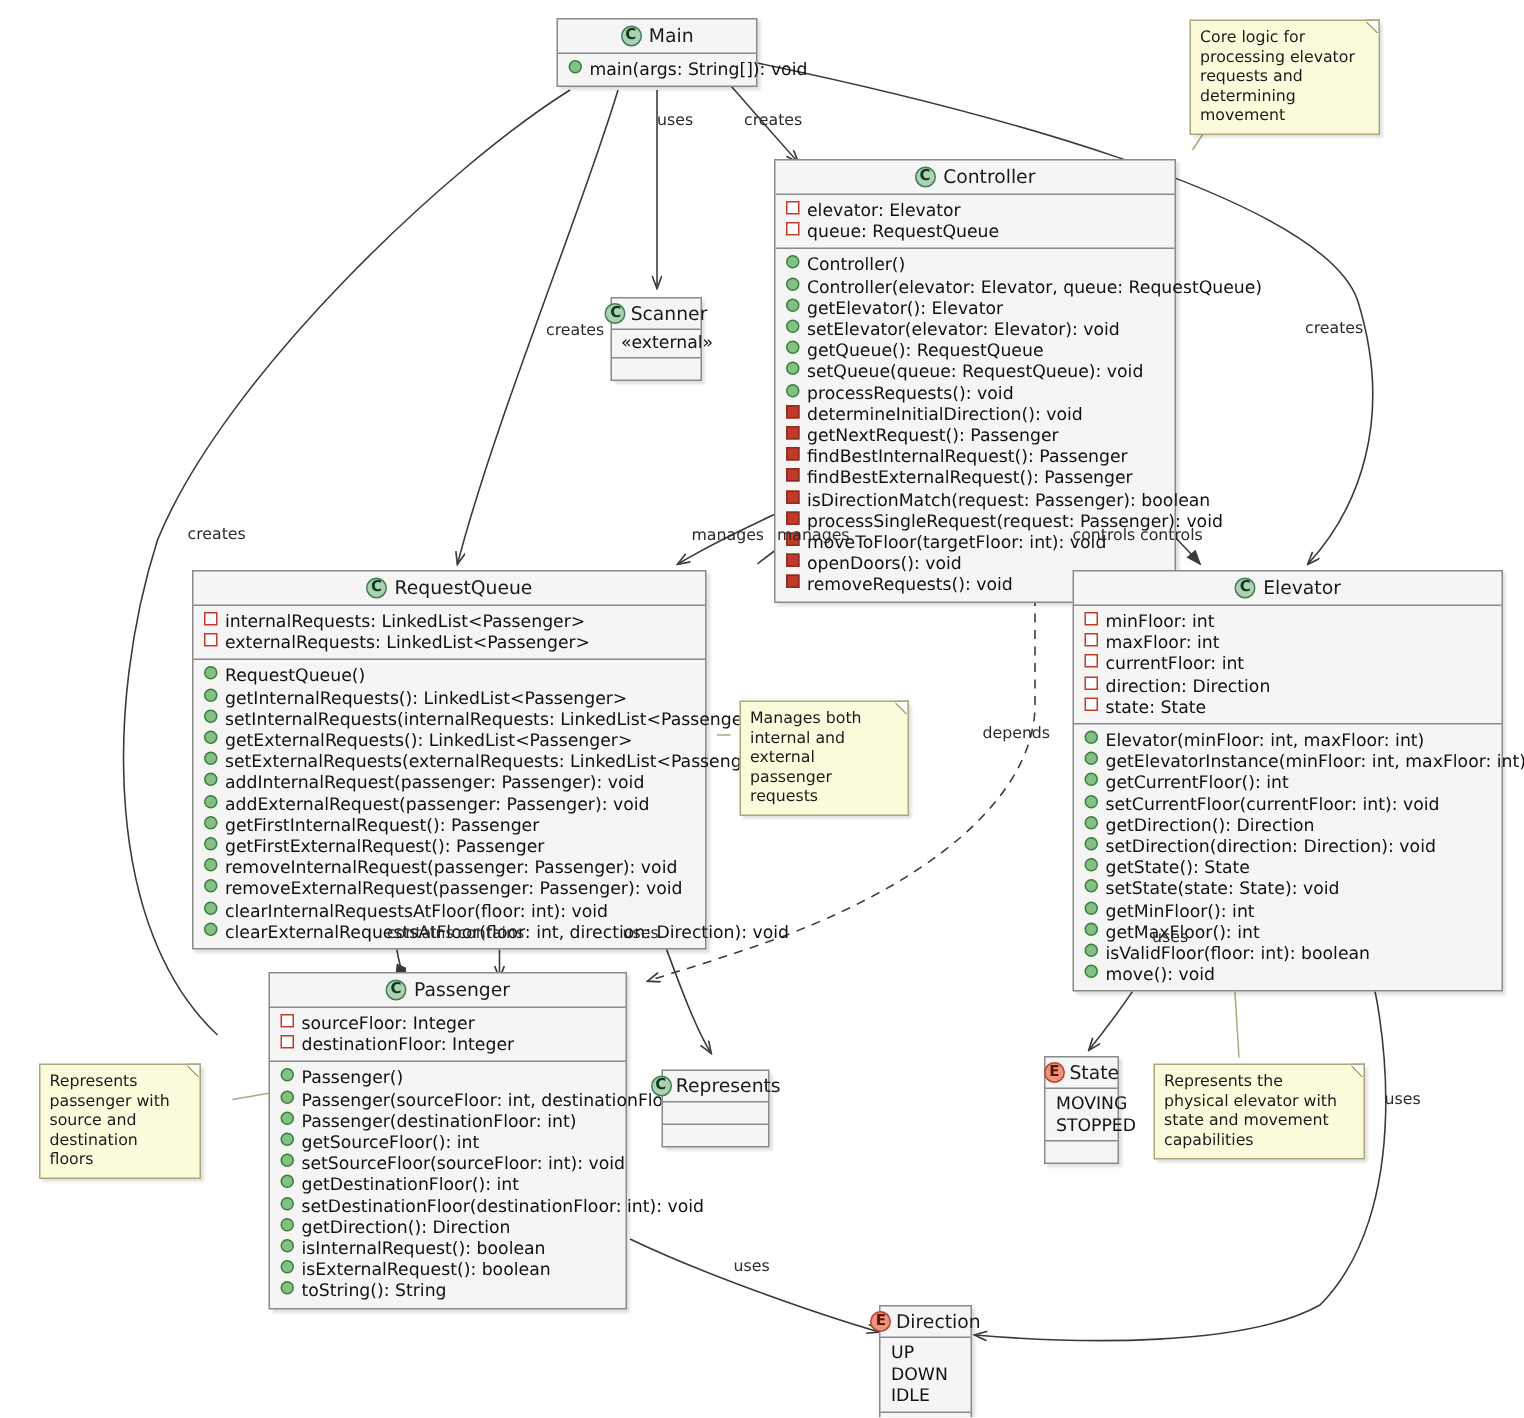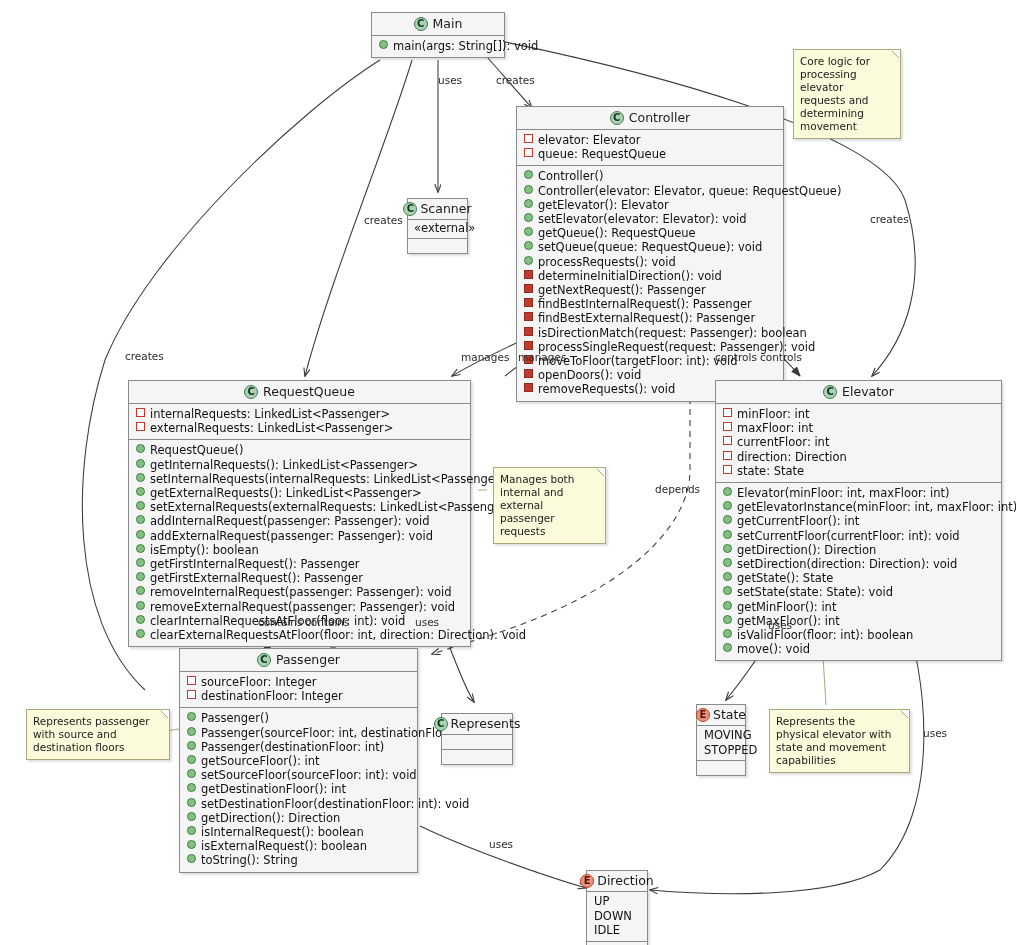--- a/index.html
+++ b/index.html
@@ -287,24 +287,20 @@
       <div class="row">
           <span class="vis pub"></span>
           <span class="txt">addInternalRequest(passenger: Passenger): void</span>
         </div>
       <div class="row">
           <span class="vis pub"></span>
           <span class="txt">addExternalRequest(passenger: Passenger): void</span>
         </div>
       <div class="row">
           <span class="vis pub"></span>
-          <span class="txt">isEmpty(): boolean</span>
-        </div>
-      <div class="row">
-          <span class="vis pub"></span>
           <span class="txt">getFirstInternalRequest(): Passenger</span>
         </div>
       <div class="row">
           <span class="vis pub"></span>
           <span class="txt">getFirstExternalRequest(): Passenger</span>
         </div>
       <div class="row">
           <span class="vis pub"></span>
           <span class="txt">removeInternalRequest(passenger: Passenger): void</span>
         </div>
@@ -502,31 +498,31 @@
     <div class="sep"></div>
     <div class="compartment" style="padding:2px 3px 3px 3px;">
       <div class="enumrow">UP</div>
       <div class="enumrow">DOWN</div>
       <div class="enumrow">IDLE</div>
     </div>
     <div class="sep"></div>
     <div class="compartment emptyc"></div>
   </div>
 
-  <div class="note" style="left:793px; top:13px; width:108px;margin-top:36px;">
+  <div class="note" style="left:793px; top:13px; width:127px;">
     <span class="fold"></span>
     <span>Core logic for processing elevator requests and determining movement</span>
   </div>
 
   <div class="note" style="left:493px; top:467px; width:113px;">
     <span class="fold"></span>
     <span>Manages both internal and external passenger requests</span>
   </div>
 
-  <div class="note" style="left:26px; top:709px; width:144px;">
+  <div class="note" style="left:26px; top:709px; width:108px;">
     <span class="fold"></span>
     <span>Represents passenger with source and destination floors</span>
   </div>
 
   <div class="note" style="left:769px; top:709px; width:141px;">
     <span class="fold"></span>
     <span>Represents the physical elevator with state and movement capabilities</span>
   </div>
 
   <div class="elabel" style="left:438px; top:74px;">uses</div>

